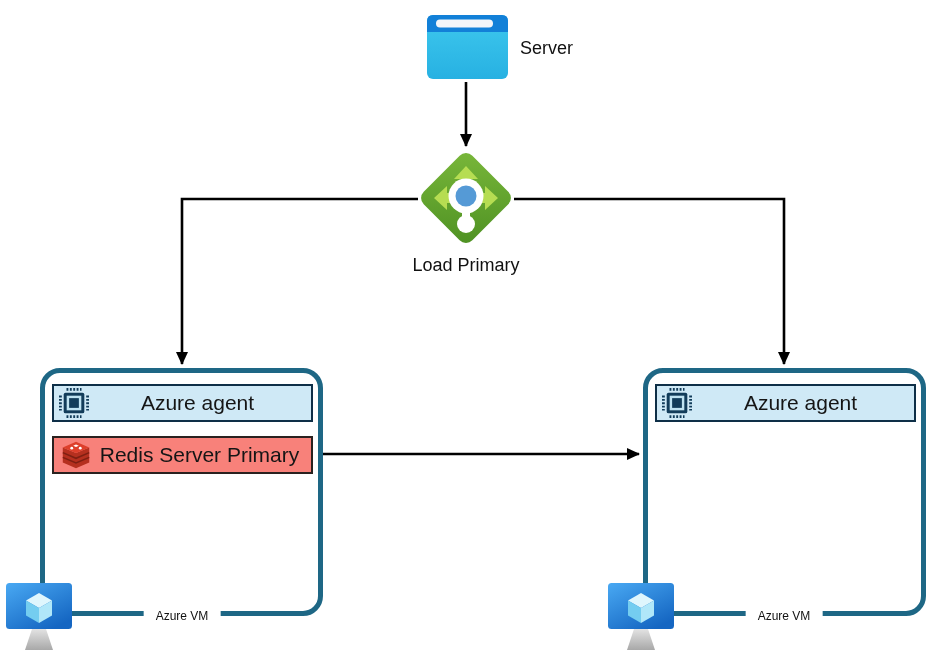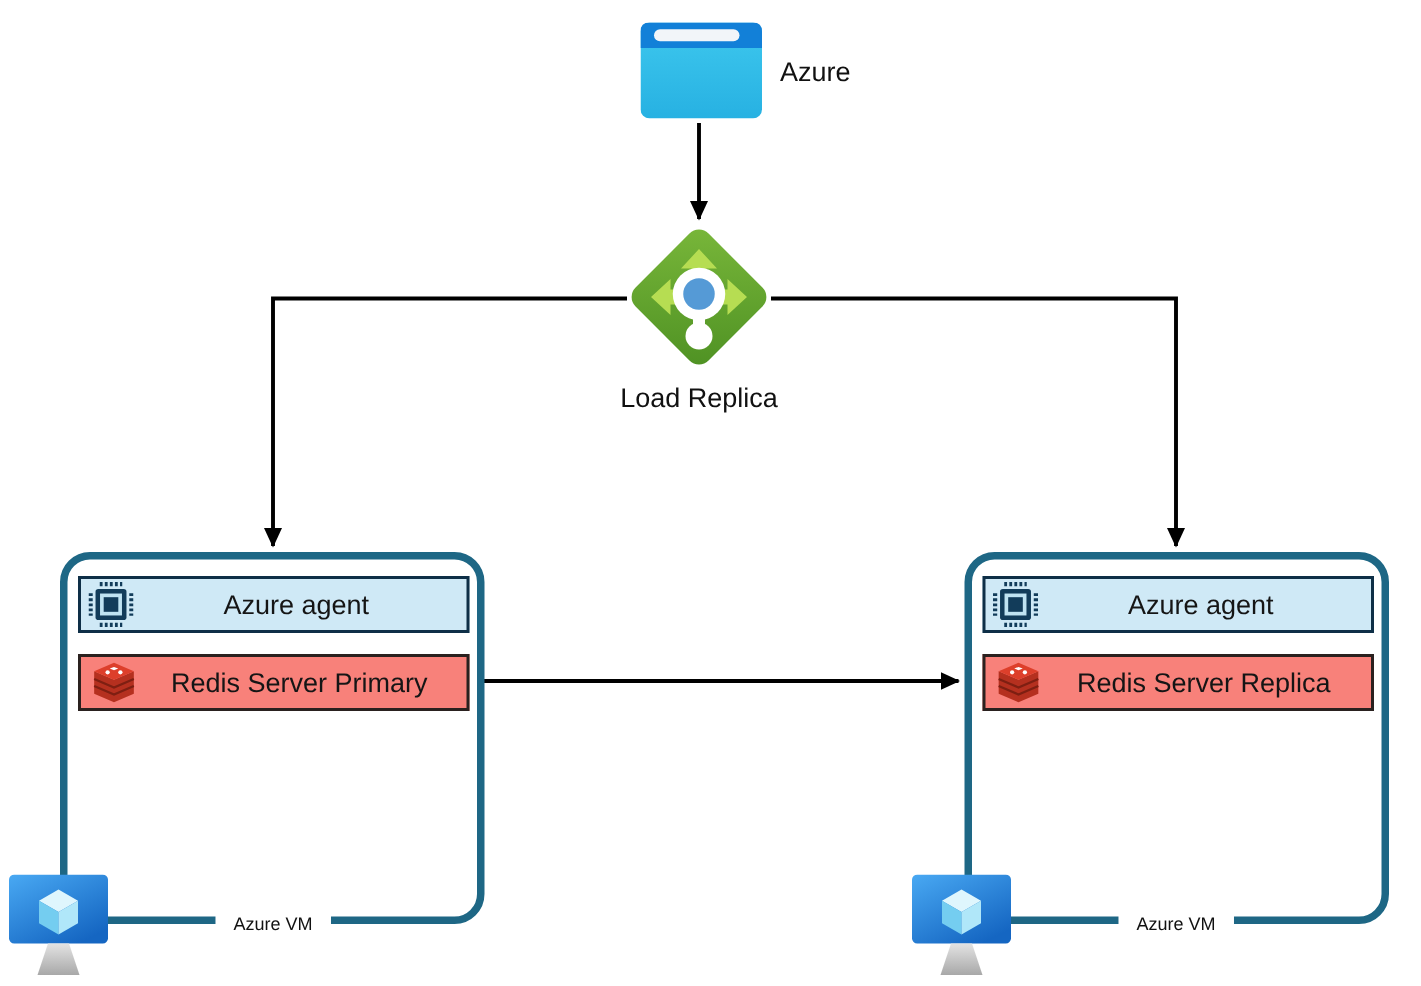--- a/index.html
+++ b/index.html
@@ -28,21 +28,21 @@
   .vm-box { position:absolute; top:368px; width:283px; height:248px;
             border:5px solid #1e6785; border-radius:20px; background:transparent; z-index:2; }
   .vm-box.left { left:40px; }
   .vm-box.right { left:643px; }
 
   .bar { position:absolute; left:7px; width:261px; height:38px;
          display:flex; align-items:center; padding:0 5px; }
   .agent-bar { top:11px; background:#cfe9f6; border:2px solid #0e2f47; }
   .redis-bar { top:63px; background:#f8817a; border:2px solid #2a211f; }
   .bar-icon { flex:0 0 auto; display:block; }
-  .bar-label { flex:1; text-align:center; font-size:18px; color:#151515; }
+  .bar-label { flex:1; text-align:center; font-size:21px; color:#151515; }
 
   .vm-tag { position:absolute; top:604px; height:25px; line-height:25px; font-size:12px;
             background:#fff; padding:0 12px; transform:translateX(-50%); z-index:3; white-space:nowrap; }
   .vm-tag.left { left:182px; }
   .vm-tag.right { left:784px; }
 </style>
 </head>
 <body>
 
 <div class="canvas">
@@ -65,21 +65,21 @@
         <linearGradient id="cbody" x1="0" y1="0" x2="0" y2="1">
           <stop offset="0" stop-color="#3ec8ee"></stop>
             <stop offset="1" stop-color="#27b1e2"></stop>
         </linearGradient>
       </defs>
       <rect x="0" y="0" width="81" height="64" rx="6" fill="url(#cbody)"></rect>
       <path d="M0,17 V6 Q0,0 6,0 H75 Q81,0 81,6 V17 Z" fill="#1280d8"></path>
       <rect x="9" y="4.5" width="57" height="8" rx="4" fill="#f2f5f9"></rect>
     </svg>
   </div>
-  <div class="lbl client-label">Azure</div>
+  <div class="lbl client-label">Server</div>
 
   <div class="icon-abs lb-icon">
     <svg width="98" height="98" viewBox="0 0 98 98">
       <defs>
         <linearGradient id="lbg" x1="0" y1="0" x2="1" y2="1">
           <stop offset="0" stop-color="#79b73a"></stop>
             <stop offset="1" stop-color="#4e9123"></stop>
         </linearGradient>
       </defs>
       <rect x="14.6" y="14.6" width="68.8" height="68.8" rx="9" fill="url(#lbg)" transform="rotate(45 49 49)"></rect>
@@ -87,21 +87,21 @@
         <path d="M49,17 L61,30 L54,30 L54,46 L44,46 L44,30 L37,30 Z"></path>
         <path d="M17,49 L30,37 L30,44 L46,44 L46,54 L30,54 L30,61 Z"></path>
         <path d="M81,49 L68,37 L68,44 L52,44 L52,54 L68,54 L68,61 Z"></path>
       </g>
       <circle cx="49" cy="47" r="17.5" fill="#fff"></circle>
       <rect x="45" y="47" width="8" height="28" fill="#fff"></rect>
       <circle cx="49" cy="75" r="9" fill="#fff"></circle>
       <circle cx="49" cy="47" r="10.5" fill="#559ad6"></circle>
     </svg>
   </div>
-  <div class="lbl lb-label">Load Replica</div>
+  <div class="lbl lb-label">Load Primary</div>
 
 
   <div class="vm-box left">
     <div class="bar agent-bar">
       <svg class="bar-icon" width="30" height="30" viewBox="0 0 32 32">
         <g stroke="#123c5a" stroke-width="3" stroke-dasharray="2 1.6">
           <line x1="8" y1="1.5" x2="24" y2="1.5"></line>
             <line x1="8" y1="30.5" x2="24" y2="30.5"></line>
           <line x1="1.5" y1="8" x2="1.5" y2="24"></line>
             <line x1="30.5" y1="8" x2="30.5" y2="24"></line>
@@ -152,32 +152,20 @@
           <line x1="8" y1="1.5" x2="24" y2="1.5"></line>
             <line x1="8" y1="30.5" x2="24" y2="30.5"></line>
           <line x1="1.5" y1="8" x2="1.5" y2="24"></line>
             <line x1="30.5" y1="8" x2="30.5" y2="24"></line>
         </g>
         <rect x="5" y="5" width="22" height="22" rx="2" fill="#123c5a"></rect>
         <rect x="9.5" y="9.5" width="13" height="13" fill="none" stroke="#bfe3f2" stroke-width="2.6"></rect>
       </svg>
       <span class="bar-label">Azure agent</span>
     </div>
-    <div class="bar redis-bar">
-      <svg class="bar-icon" width="34" height="34" viewBox="0 0 36 36">
-        <path d="M4,10 V26 L18,32 L32,26 V10 L18,16 Z" fill="#b5301f"></path>
-        <path d="M4,15.5 L18,21.5 L32,15.5" stroke="#7e1f12" stroke-width="1.6" fill="none"></path>
-        <path d="M4,20.5 L18,26.5 L32,20.5" stroke="#7e1f12" stroke-width="1.6" fill="none"></path>
-        <path d="M4,10 L18,4 L32,10 L18,16 Z" fill="#dd3f2b"></path>
-        <path d="M15,8.2 L18,7 L21,8.2 L18,9.4 Z" fill="#fff"></path>
-        <circle cx="13.5" cy="10.8" r="1.5" fill="#fff"></circle>
-        <circle cx="22.5" cy="10.8" r="1.5" fill="#fff"></circle>
-      </svg>
-      <span class="bar-label">Redis Server Replica</span>
-    </div>
   </div>
   <div class="vm-tag right">Azure VM</div>
   <div class="icon-abs vm-icon-right">
     <svg width="68" height="70" viewBox="0 0 68 70">
       <defs>
         <linearGradient id="mon2" x1="0" y1="0" x2="0.7" y2="1">
           <stop offset="0" stop-color="#49a9f3"></stop>
             <stop offset="1" stop-color="#1566c2"></stop>
         </linearGradient>
         <linearGradient id="stand2" x1="0" y1="0" x2="0" y2="1">

